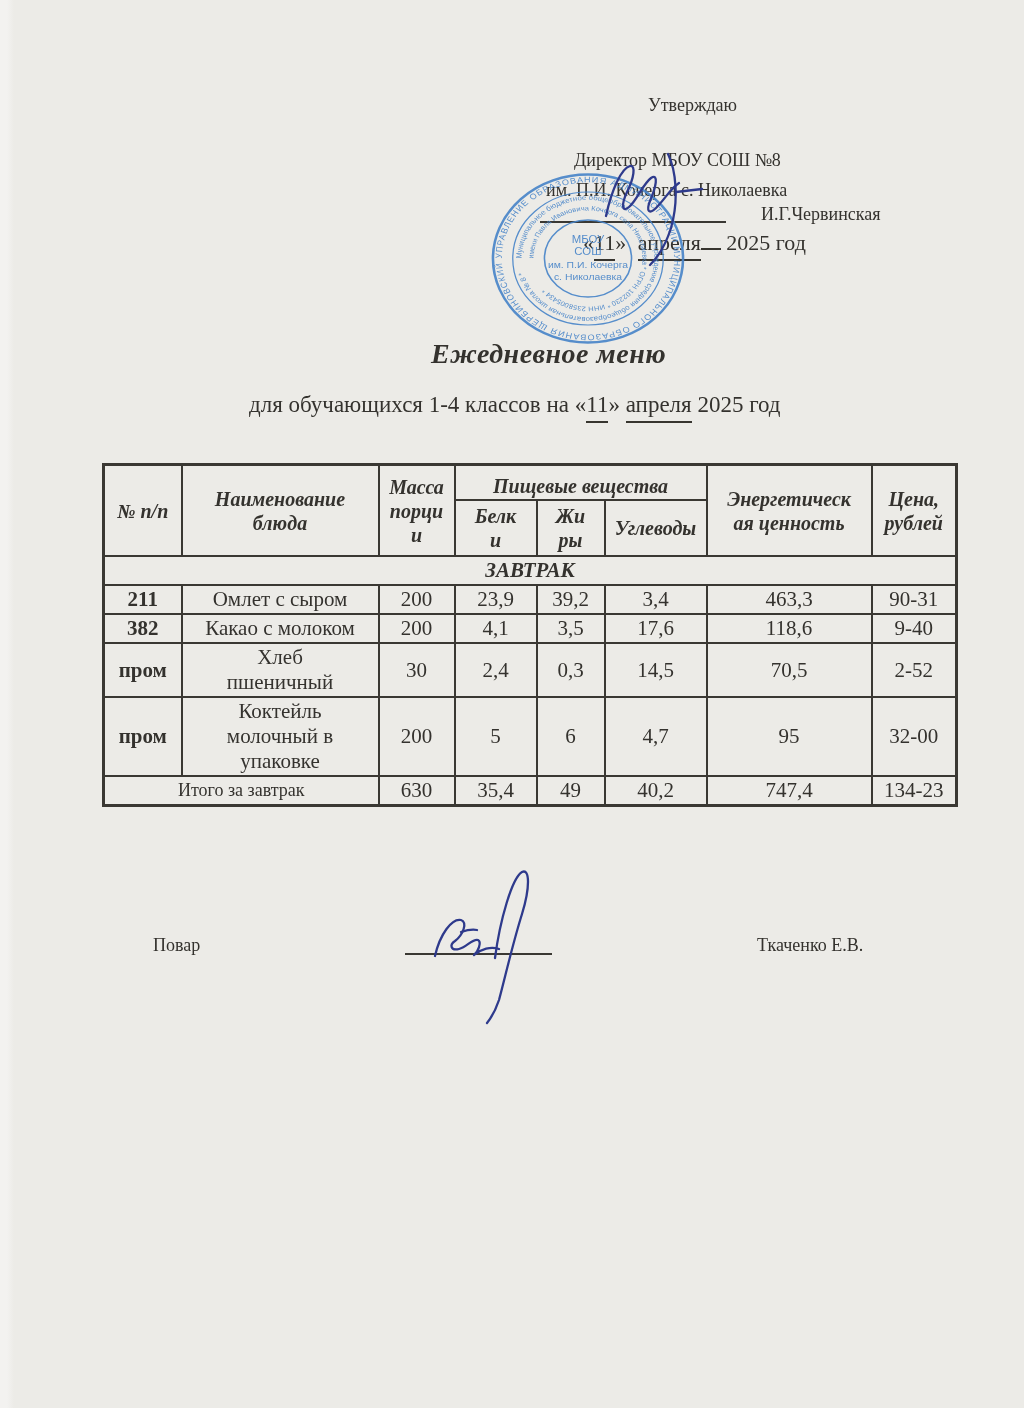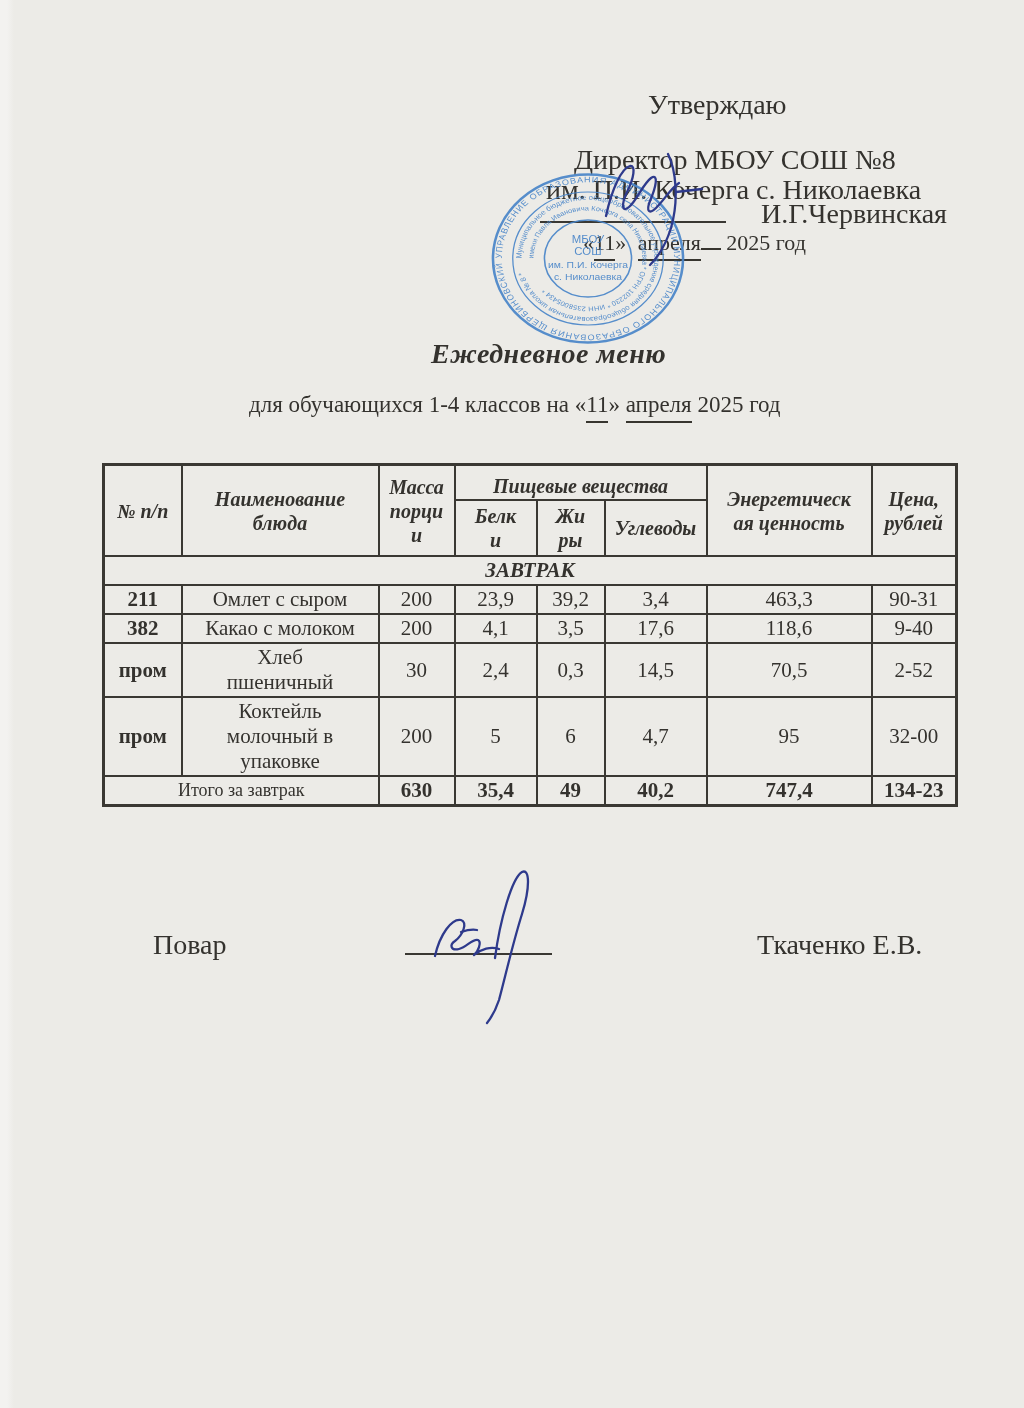--- a/index.html
+++ b/index.html
@@ -2,39 +2,39 @@
 <html><head>
 <meta charset="utf-8">
 <style>
   html,body{margin:0;padding:0;background:#d8d7d4;}
   .paper{
     position:relative;width:1024px;height:1408px;
     background:linear-gradient(90deg,#f3f2f0 0px,#f3f2f0 7px,#ecebe7 14px);
     font-family:"Liberation Serif",serif;color:#34322e;overflow:hidden;
   }
   .abs{position:absolute;}
-  .t21{font-size:28px;line-height:26px;text-align:center;}
+  .t21{font-size:18px;line-height:26px;text-align:center;}
   .t22{font-size:22px;line-height:27px;}
   .title{font-size:28px;font-weight:bold;font-style:italic;letter-spacing:.5px;}
   .subtitle{font-size:23px;}
   .u{border-bottom:2px solid #37352f;padding-bottom:4px;}
   .uext{display:inline-block;width:20px;border-bottom:2px solid #37352f;height:18px;}
   .sigline{border-bottom:2px solid #3a3833;}
   
   table.menu{border-collapse:collapse;table-layout:fixed;width:853px;
     border:3px solid #3a3833;font-size:21px;}
   table.menu td{border:2px solid #3a3833;text-align:center;vertical-align:middle;
     padding:1px 3px;overflow:hidden;}
   td.hdr{font-weight:bold;font-style:italic;font-size:20px;line-height:24px;vertical-align:top;padding-top:4px;}
   td.section{font-weight:bold;font-style:italic;font-size:21px;padding:0;}
   td.num{font-weight:bold;vertical-align:top;}
   td.dish{text-align:left;padding-left:8px;vertical-align:top;line-height:25px;}
   td.dish .ln{display:block;}
   .hline{display:block;}
-  tr.total td{font-weight:bold;}
+  tr.total td{font-weight:normal;}
   tr.total td.lbl{font-weight:normal;font-size:18px;}
   
   .stamp{opacity:.92;}
   .sig path{fill:none;stroke:#2e3a8c;stroke-width:2.3;stroke-linecap:round;stroke-linejoin:round;}
 </style>
 </head>
 <body>
 
 <div class="paper">
 

